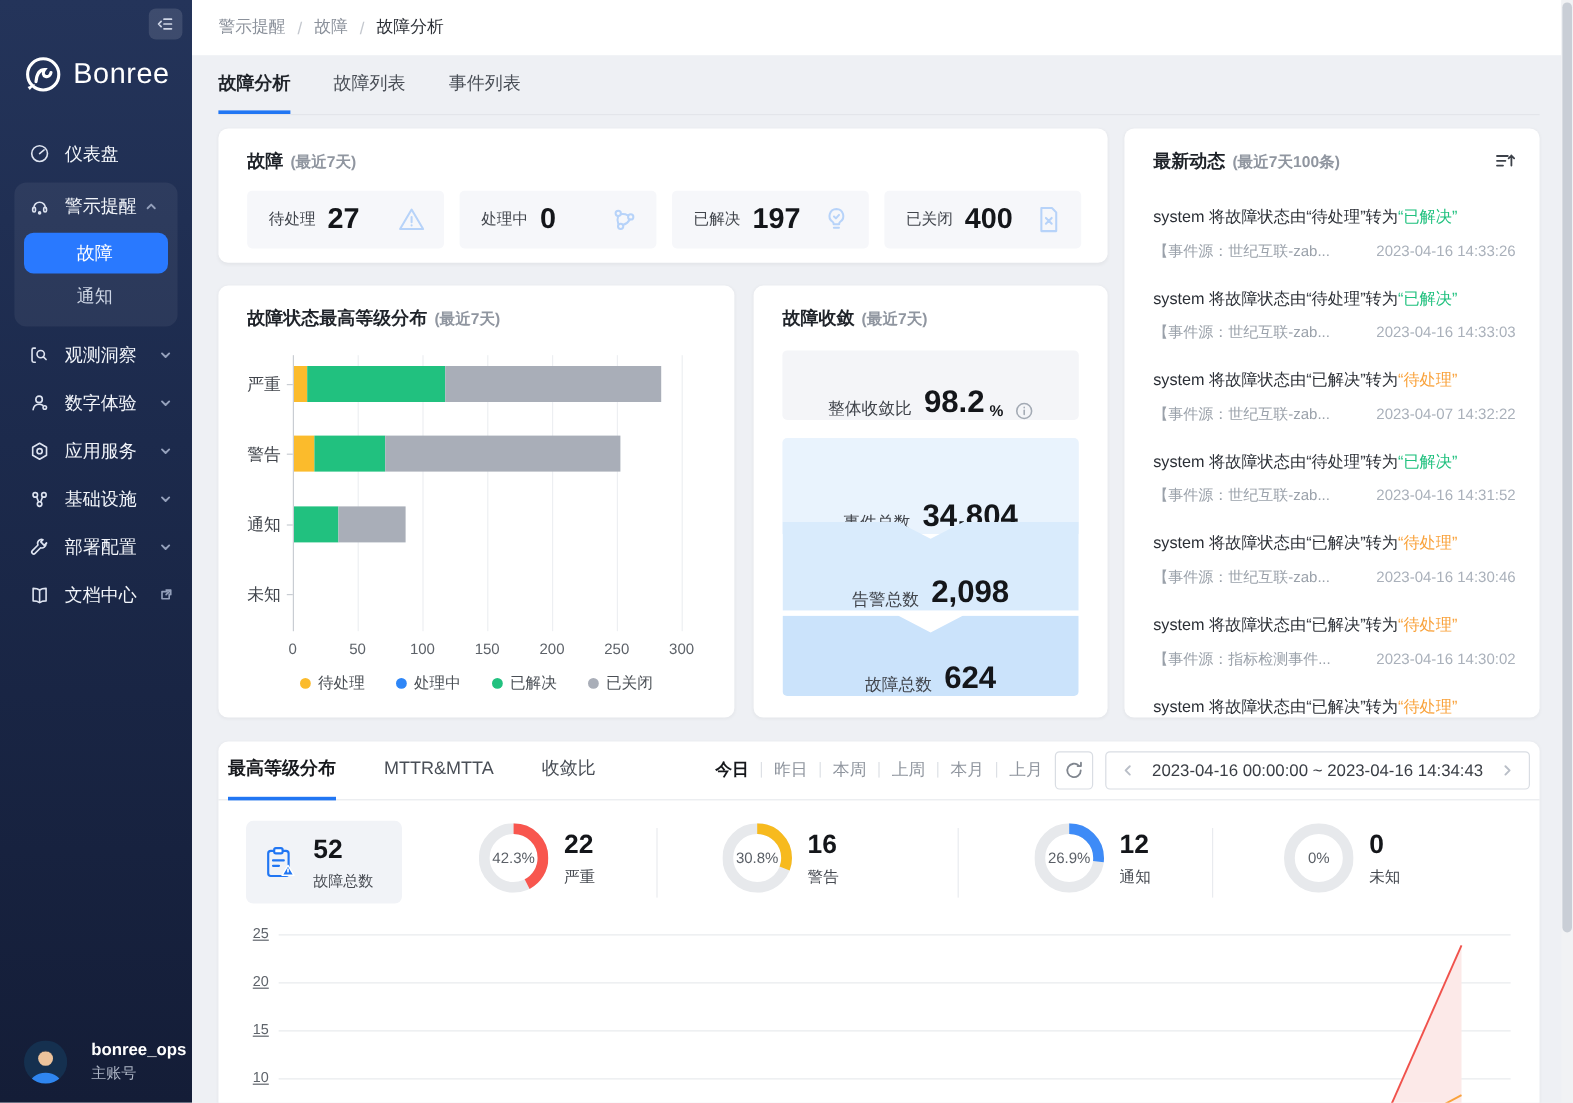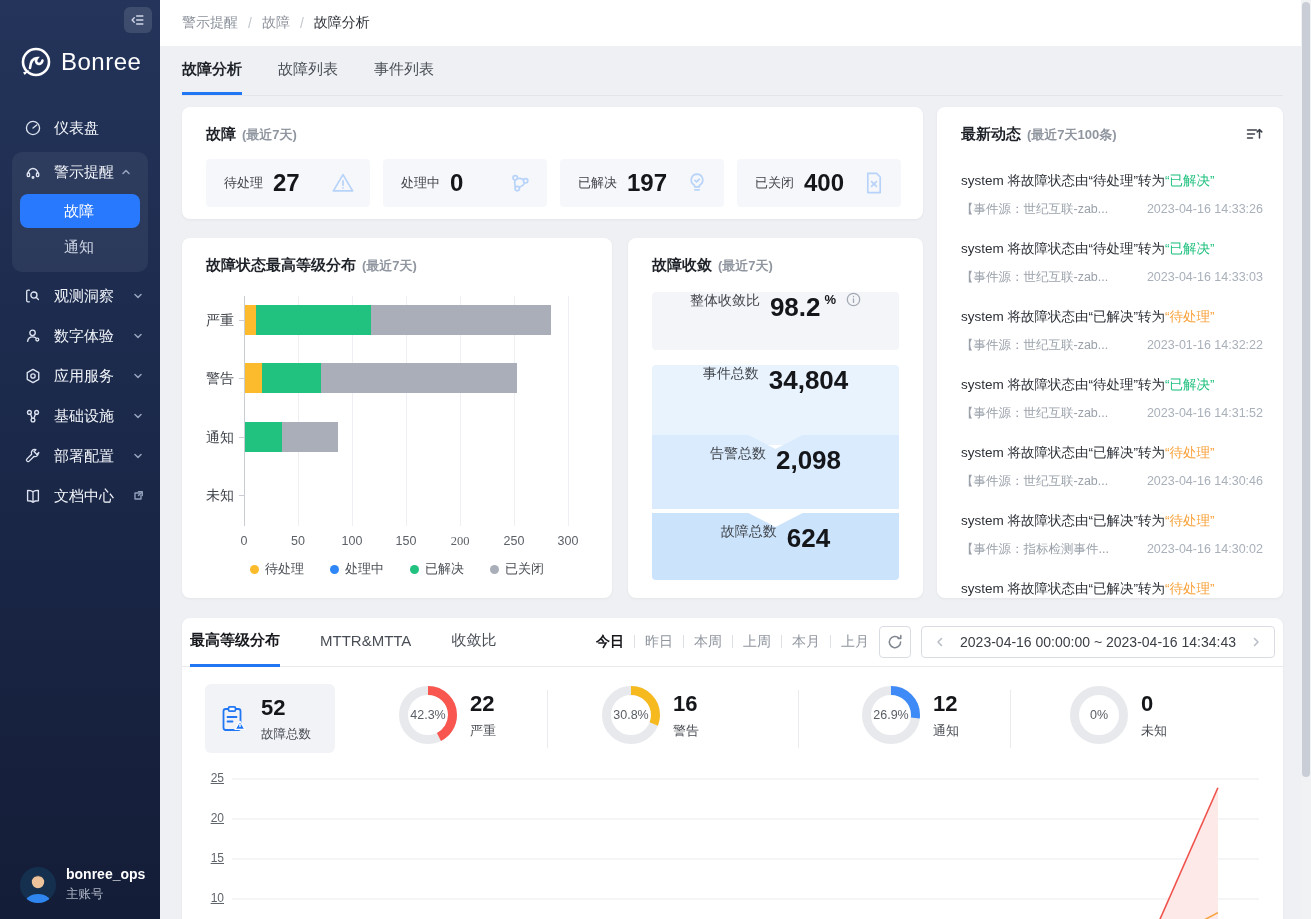--- a/index.html
+++ b/index.html
@@ -18,21 +18,21 @@
   .nav-item { height:40px; display:flex; align-items:center; padding:0 16px 0 24px; cursor:pointer; }
   .nico { width:18px; height:18px; stroke:#dde3f0; fill:none; stroke-width:1.5;
     stroke-linecap:round; stroke-linejoin:round; flex:none; }
   .nlabel { margin-left:12px; font-size:15px; color:#f2f5fa; }
   .chev { margin-left:auto; width:12px; height:12px; stroke:#94a0bb; fill:none; stroke-width:1.6; stroke-linecap:round; stroke-linejoin:round; }
   .nav-group { margin:4px 12px; background:rgba(255,255,255,.06); border-radius:10px; padding-bottom:6px; }
   .nav-group .nav-item { padding-left:12px; }
   .nav-sub { height:34px; margin:2px 8px; border-radius:8px; display:flex; align-items:center;
     padding-left:44px; font-size:15px; color:#cdd5e4; cursor:pointer; }
   .nav-sub.active { background:#2979ff; color:#fff; }
-  .user { position:absolute; left:20px; bottom:16px; display:flex; align-items:center; gap:10px; cursor:pointer; }
+  .user { position:absolute; left:20px; bottom:16px; display:flex; align-items:center; gap:20px; cursor:pointer; }
   .user-name { font-size:14px; font-weight:700; color:#fff; }
   .user-role { font-size:12.5px; color:#aeb6c6; margin-top:4px; }
 
   
   .content { position:absolute; left:160px; top:0; width:1151px; height:919px; }
   .topbar { position:absolute; left:0; top:0; right:0; height:46px; background:#fff; }
   .crumbs { position:absolute; left:22px; top:0; height:46px; display:flex; align-items:center; font-size:14px; }
   .crumb { color:#8b919b; cursor:pointer; }
   .crumb.current { color:#2b2f36; cursor:default; }
   .crumb-sep { color:#c3c7ce; margin:0 10px; }
@@ -64,21 +64,21 @@
   .bp-tick { position:absolute; left:57px; width:5px; height:1px; background:#c9cdd3; }
   .bp-row { position:absolute; left:63px; height:30px; display:flex; }
   .bp-seg { height:30px; }
   .bp-xtick { position:absolute; top:240px; width:30px; text-align:center; font-size:12.5px; color:#5c6168; }
   .legend { position:absolute; left:0; top:322px; width:430px; display:flex; justify-content:center; gap:26px; }
   .legend-item { display:flex; align-items:center; gap:6px; font-size:13px; color:#4a4f55; cursor:pointer; }
   .legend-dot { width:9px; height:9px; border-radius:50%; flex:none; }
 
   
   .card-funnel { left:468px; top:238px; width:295px; height:360px; }
-  .fn-row { position:absolute; left:24px; width:247px; display:flex; align-items:flex-start; justify-content:center; gap:10px; }
+  .fn-row { position:absolute; left:24px; width:247px; display:flex; align-items:flex-end; justify-content:center; gap:10px; }
   .fn-ratio { top:54px; height:58px; background:#f4f5f8; border-radius:4px; }
   .fn-r1 { top:127px; height:80px; background:#e9f3fd; border-radius:4px 4px 0 0; }
   .fn-r2 { top:197px; height:74px; background:#d9ebfc; padding-top:10px;
     clip-path:polygon(0 0,39% 0,50% 14px,61% 0,100% 0,100% 100%,0 100%); }
   .fn-r3 { top:275px; height:67px; background:#cbe3fb; padding-top:10px; border-radius:0 0 4px 4px;
     clip-path:polygon(0 0,39% 0,50% 14px,61% 0,100% 0,100% 100%,0 100%); }
   .fn-label { font-size:14px; color:#41454c; }
   .fn-value { font-size:26px; font-weight:700; color:#14161a; }
   .fn-unit { font-size:13px; font-weight:700; color:#14161a; margin-left:-6px; }
 
@@ -371,21 +371,21 @@
             <div class="bp-seg" style="width: 36.72px; background: rgb(33, 193, 127);"></div>
             <div class="bp-seg" style="width: 56.16px; background: rgb(169, 174, 184);"></div>
           </div>
           <div class="bp-cat" style="top: 191px;">未知</div>
           <div class="bp-tick" style="top: 201px;"></div>
           <div class="bp-row" style="top: 186px;"></div>
           <div class="bp-xtick" style="left: 47px;">0</div>
           <div class="bp-xtick" style="left: 101px;">50</div>
           <div class="bp-xtick" style="left: 155px;">100</div>
           <div class="bp-xtick" style="left: 209px;">150</div>
-          <div class="bp-xtick" style="left: 263px; font-family: Liberation Serif, serif;">200</div>
+          <div class="bp-xtick" style="left: 263px;">200</div>
           <div class="bp-xtick" style="left: 317px;">250</div>
           <div class="bp-xtick" style="left: 371px;">300</div>
         </div>
       <div class="legend">
         <span class="legend-item">
           <span class="legend-dot" style="background: rgb(251, 187, 44);"></span>
           <span>待处理</span>
         </span>
         <span class="legend-item">
           <span class="legend-dot" style="background: rgb(46, 134, 247);"></span>
@@ -452,21 +452,21 @@
             <div class="news-line1"><span>system 将故障状态由“待处理”转为</span><span class="news-status green">“已解决”</span></div>
             <div class="news-line2">
               <span class="news-source">【事件源：世纪互联-zab...</span>
               <span class="news-time">2023-04-16 14:33:03</span>
             </div>
           </div>
           <div class="news-item">
             <div class="news-line1"><span>system 将故障状态由“已解决”转为</span><span class="news-status orange">“待处理”</span></div>
             <div class="news-line2">
               <span class="news-source">【事件源：世纪互联-zab...</span>
-              <span class="news-time">2023-01-16 14:32:22</span>
+              <span class="news-time">2023-04-07 14:32:22</span>
             </div>
           </div>
           <div class="news-item">
             <div class="news-line1"><span>system 将故障状态由“待处理”转为</span><span class="news-status green">“已解决”</span></div>
             <div class="news-line2">
               <span class="news-source">【事件源：世纪互联-zab...</span>
               <span class="news-time">2023-04-16 14:31:52</span>
             </div>
           </div>
           <div class="news-item">

